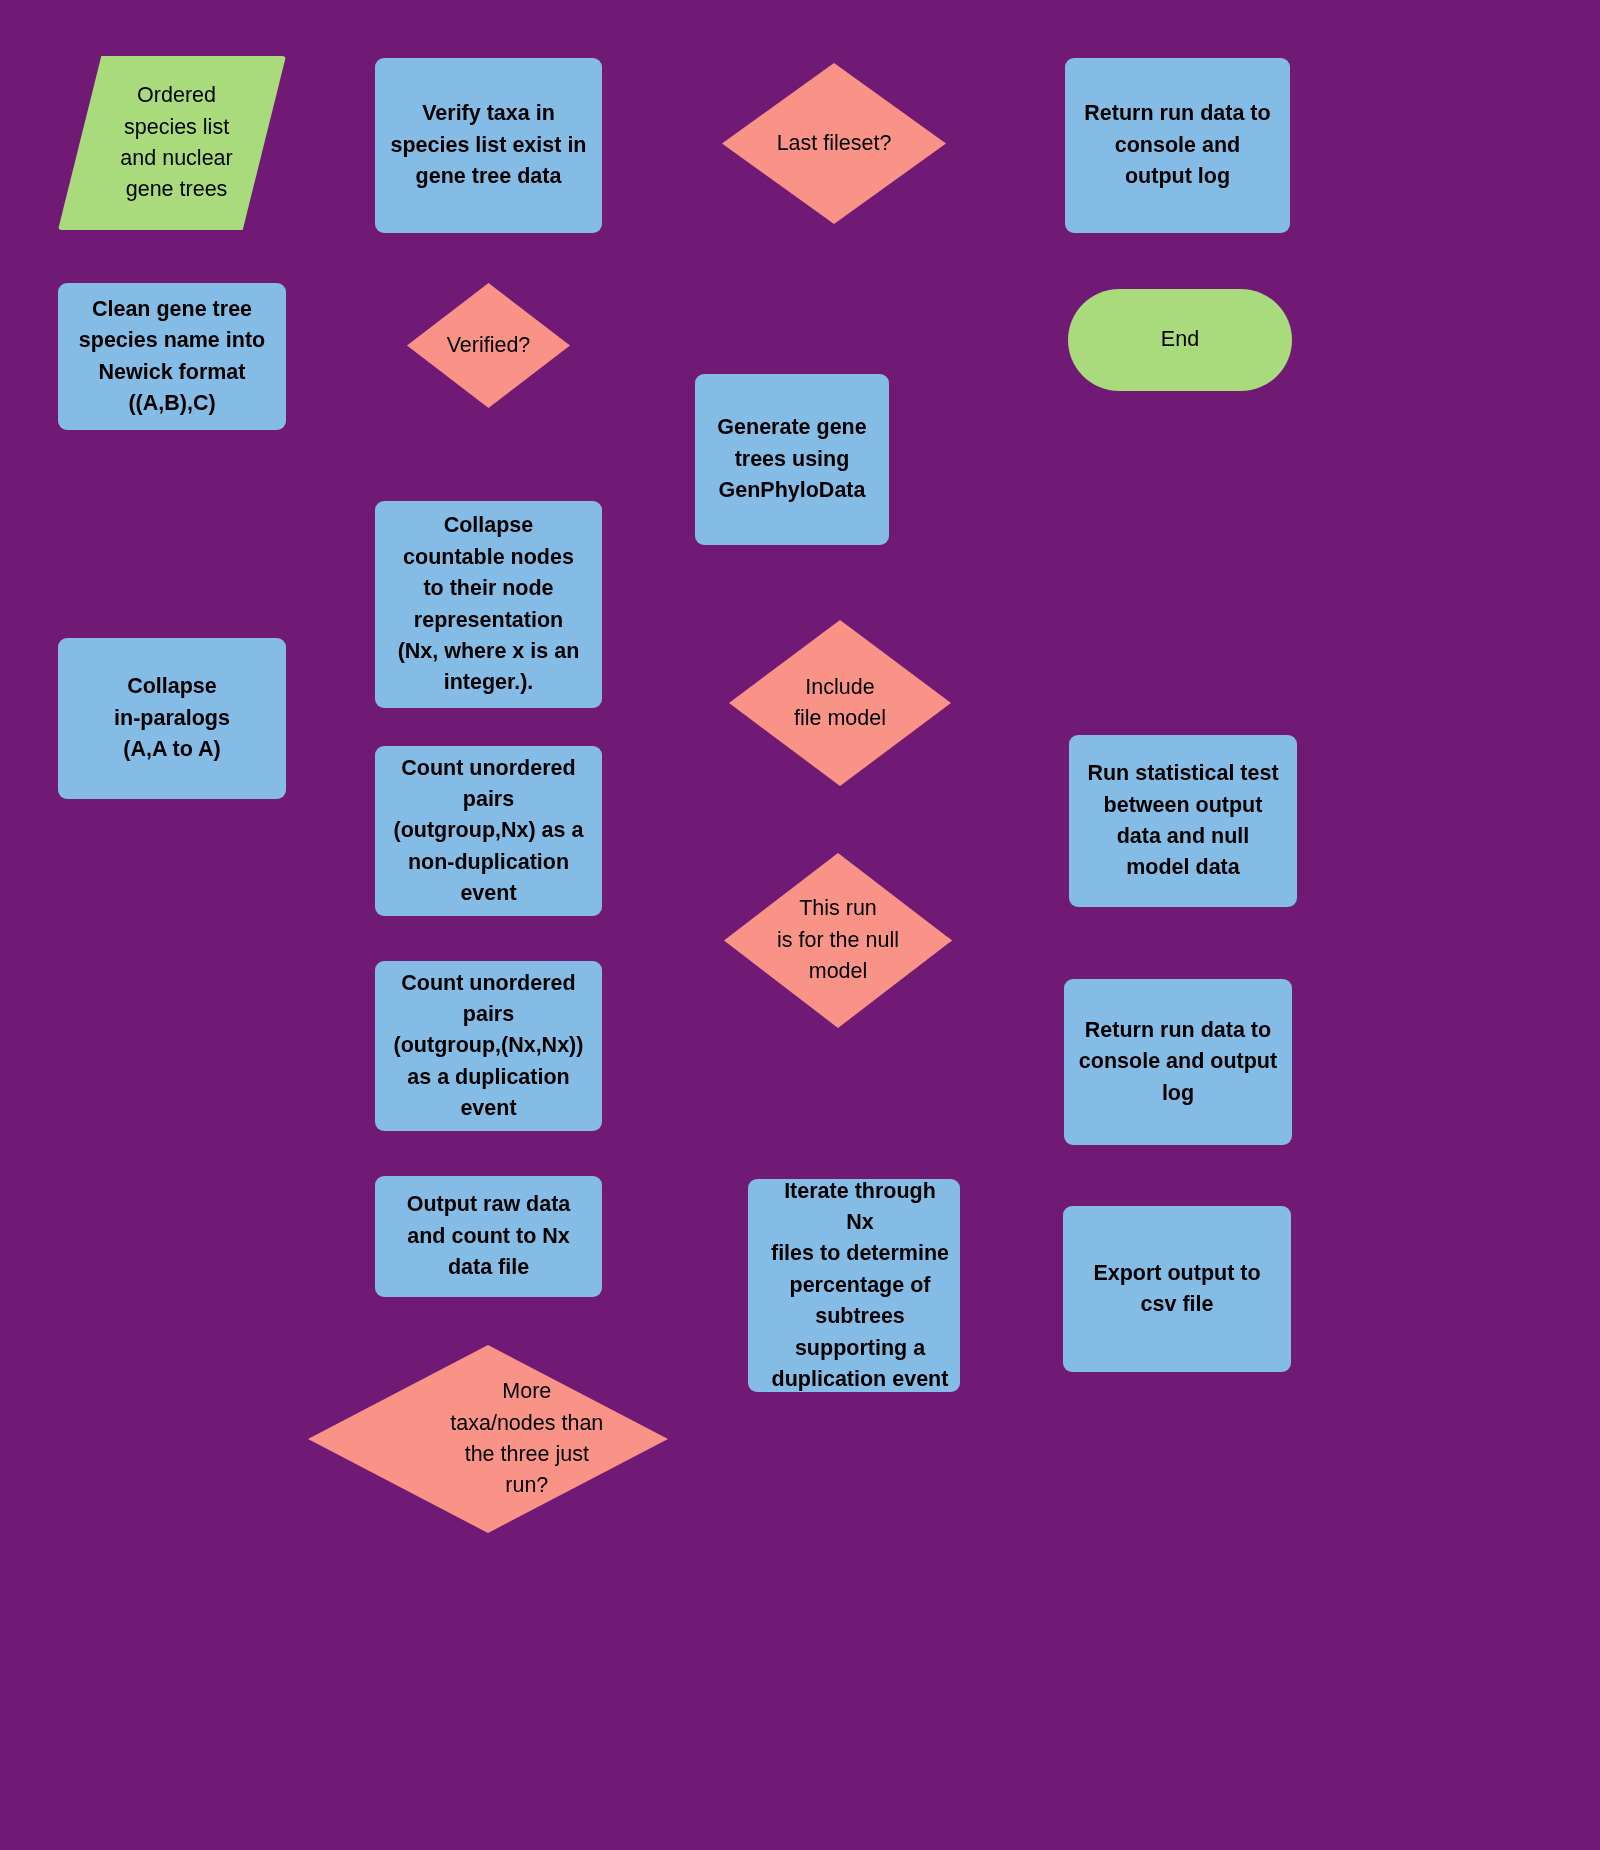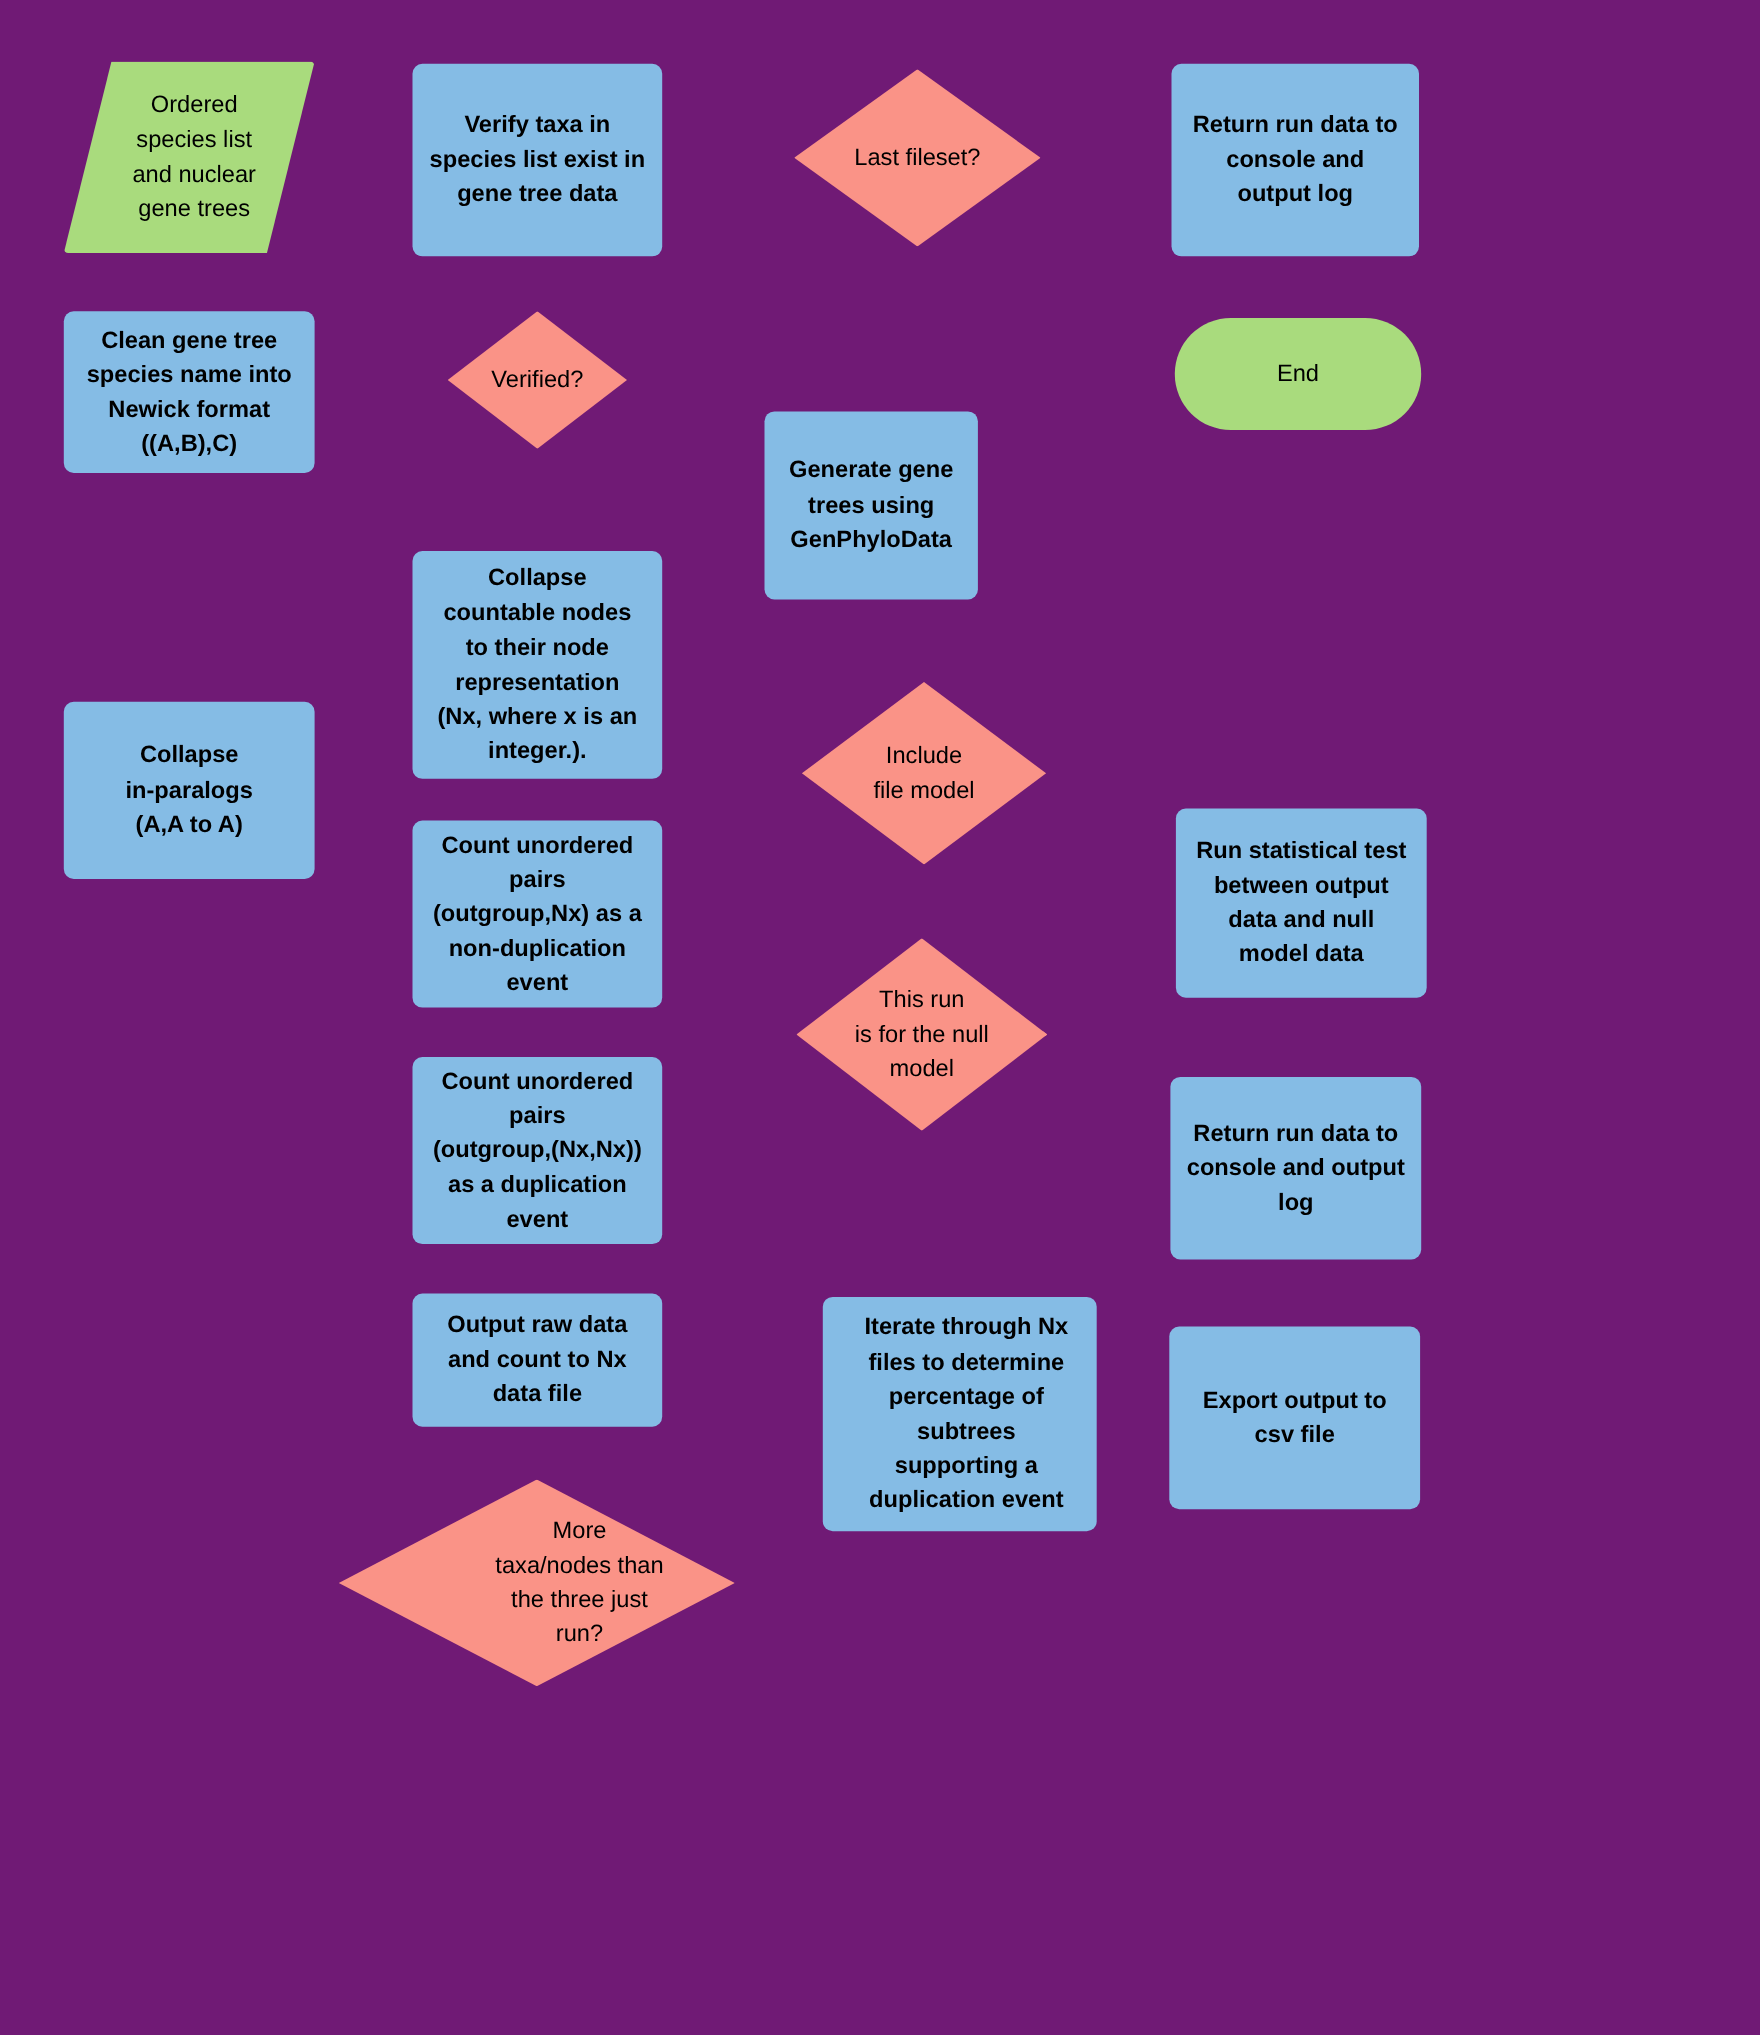--- a/index.html
+++ b/index.html
@@ -177,21 +177,21 @@
 console and output
 log</span>
   </div>
 
   <div class="node process" style="left:375px; top:1176px; width:227px; height:121px;">
     <span class="label">Output raw data
 and count to Nx
 data file</span>
   </div>
 
-  <div class="node process" style="left:748px; top:1179px; width:249px; height:213px;padding-left:12px;">
+  <div class="node process" style="left:748px; top:1179px; width:212px; height:213px;padding-left:12px;">
     <span class="label">Iterate through Nx
 files to determine
 percentage of
 subtrees
 supporting a
 duplication event</span>
   </div>
 
   <div class="node process" style="left:1063px; top:1206px; width:228px; height:166px;">
     <span class="label">Export output to

